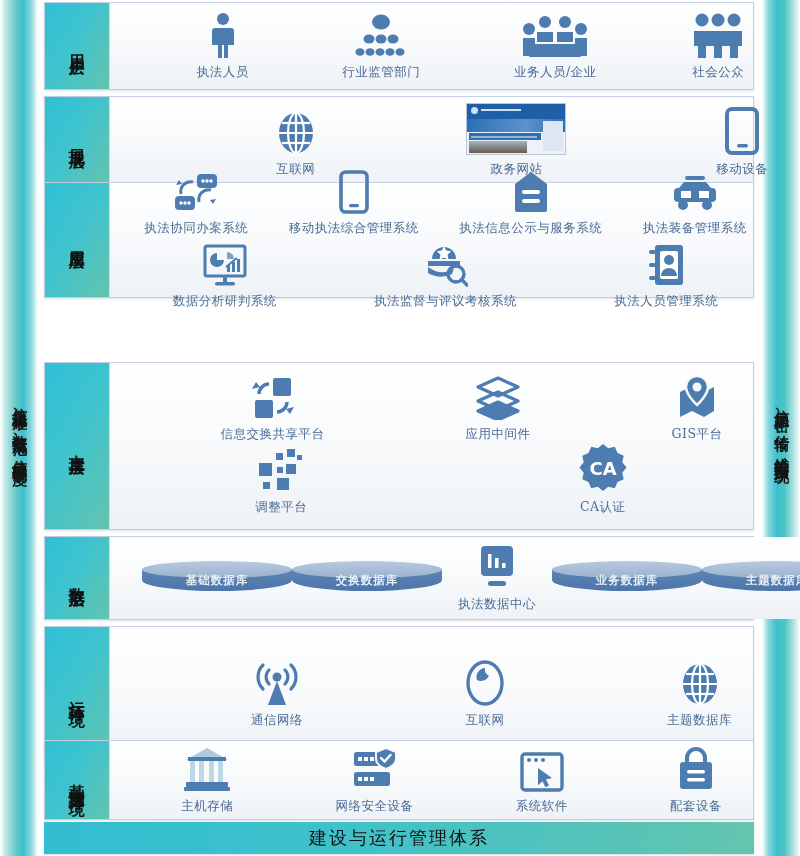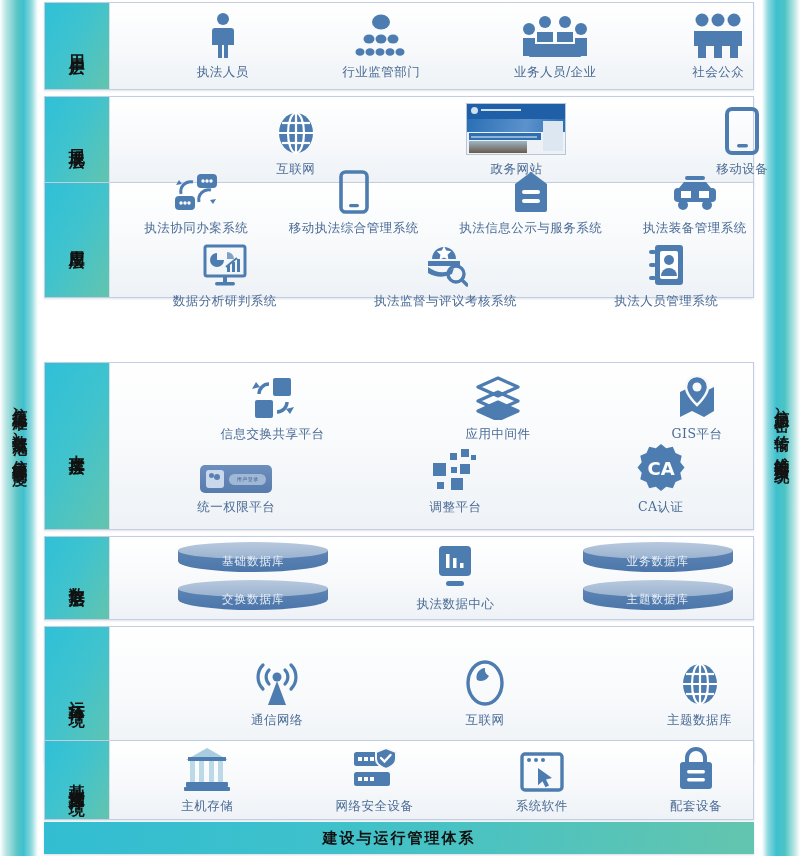--- a/index.html
+++ b/index.html
@@ -82,21 +82,21 @@
   svg{display:block;}
 
   
   #banner{
     position:absolute;left:44px;width:710px;height:32px;
     background:linear-gradient(100deg,#32bdd2 0%,#3ec1cb 40%,#63c5ae 100%);
     display:flex;align-items:center;justify-content:center;
     box-shadow:0 1px 2px rgba(120,140,165,.3);
   }
   #banner .btxt{
-    font-size:15px;font-weight:bold;color:#111;letter-spacing:2px;
+    font-size:18px;font-weight:normal;color:#111;letter-spacing:2px;
     font-family:"DejaVu Sans","Liberation Sans",sans-serif;
   }
 
   
   .site-thumb{
     width:98px;height:50px;border:1px solid #b9c6d8;background:#eef2f7;
     position:relative;overflow:hidden;
   }
   .st-top{position:absolute;left:0;top:0;width:100%;height:15px;background:#1f5fa8;}
   .st-hero{position:absolute;left:0;top:15px;width:100%;height:13px;
@@ -118,21 +118,21 @@
   .cyl-top{
     position:absolute;left:0;top:0;width:150px;height:17px;
     background:linear-gradient(180deg,#b7c9de,#9ab2cf);
     border-radius:75px/8.5px;
   }
   .cyl-label{
     position:absolute;left:0;top:12px;width:150px;text-align:center;
     font-size:11.5px;color:#e9eff7;
     font-family:"DejaVu Serif","Liberation Serif",serif;letter-spacing:1px;
   }
-  .cyl-wrap{display:flex;flex-direction:column;align-items:center;}
+  .cyl-wrap{display:flex;align-items:center;font-weight:bold;}
 
   
   .login-card{
     width:72px;height:28px;border-radius:5px;
     background:linear-gradient(180deg,#6c8fbe,#587bae);
     display:flex;align-items:center;gap:5px;padding:0 6px;box-sizing:border-box;
   }
   .lc-av{width:18px;height:18px;border-radius:3px;background:#c9d8ea;position:relative;}
   .lc-av:before{content:"";position:absolute;left:3px;top:3px;width:5px;height:5px;border-radius:50%;background:#5d80b2;}
   .lc-av:after{content:"";position:absolute;left:8px;top:4px;width:6px;height:6px;border-radius:50%;background:#5d80b2;}
@@ -408,29 +408,20 @@
                   <path d="M21 0 a11 11 0 0 1 11 11 c0 8 -11 18 -11 18 s-11 -10 -11 -18 a11 11 0 0 1 11 -11 z" fill="#4d7cb0" stroke="#f6f8fb" stroke-width="2.5"></path>
                   <circle cx="21" cy="11" r="4.5" fill="#f6f8fb"></circle>
                 </svg>
               </div>
               <div class="lbl">GIS平台</div>
             </div>
           </div>
           <div class="row" style="padding: 0px 90px 0px 10px;">
             <div class="cell">
               <div class="ico">
-                <div class="login-card">
-                  <div class="lc-av"></div>
-                  <div class="lc-pill">用户登录</div>
-                </div>
-              </div>
-              <div class="lbl">统一权限平台</div>
-            </div>
-            <div class="cell">
-              <div class="ico">
                 <svg width="48" height="46" viewBox="0 0 48 46">
                   <rect x="2" y="16" width="13" height="13" fill="#4d7cb0"></rect>
                   <rect x="19" y="6" width="7" height="7" fill="#4d7cb0"></rect>
                   <rect x="30" y="2" width="8" height="8" fill="#4d7cb0"></rect>
                   <rect x="40" y="8" width="5" height="5" fill="#4d7cb0"></rect>
                   <rect x="20" y="20" width="6" height="6" fill="#4d7cb0"></rect>
                   <rect x="29" y="17" width="10" height="10" fill="#4d7cb0"></rect>
                   <rect x="6" y="35" width="7" height="7" fill="#4d7cb0"></rect>
                   <rect x="20" y="31" width="12" height="12" fill="#4d7cb0"></rect>
                 </svg>

